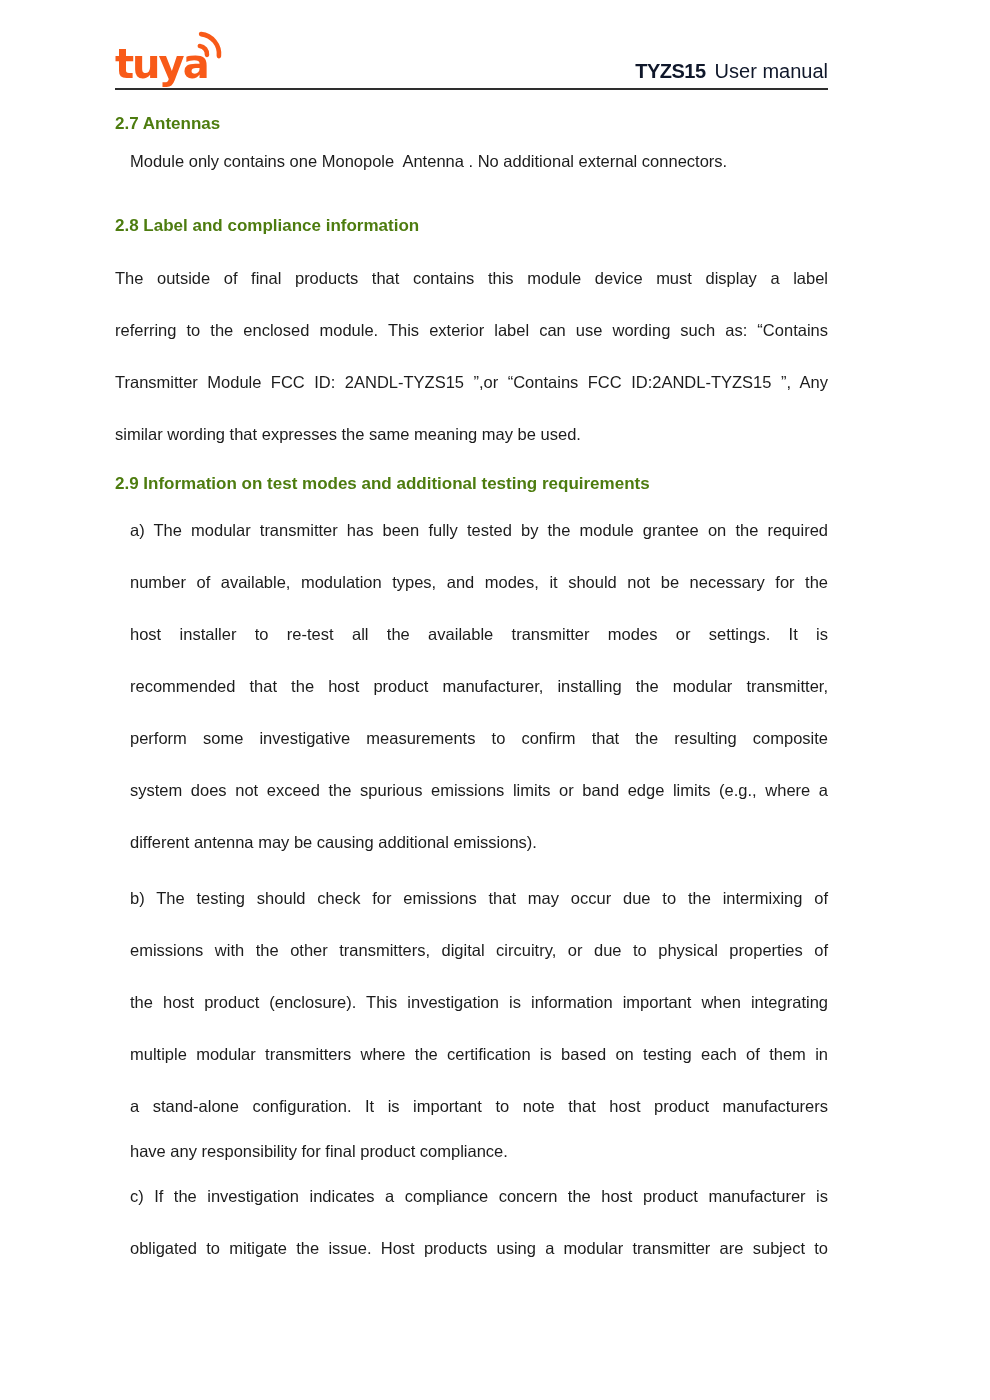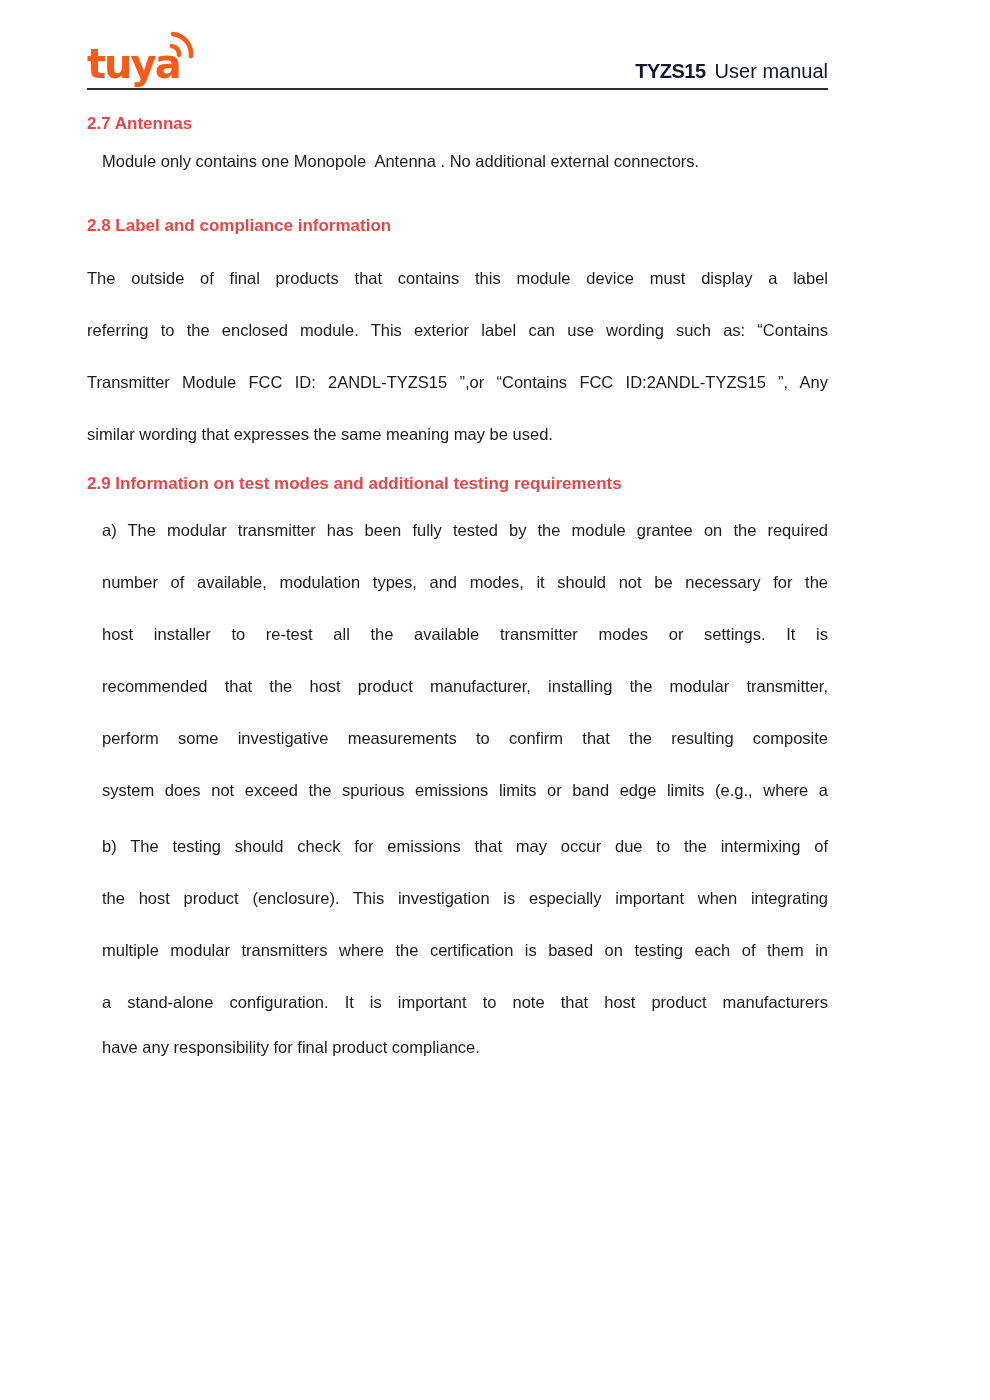--- a/index.html
+++ b/index.html
@@ -2,38 +2,38 @@
 <html><head>
 <meta charset="utf-8">
 <style>
   * { margin:0; padding:0; box-sizing:border-box; }
   html,body { background:#ffffff; }
   body { font-family:"Liberation Sans", sans-serif; color:#1c1c1c; }
   .page {
     position:relative; width:990px; height:1400px;
     background:#ffffff; overflow:hidden;
   }
-  .inner { padding-left:87px; padding-right:162px; }
+  .inner { padding-left:115px; padding-right:162px; }
 
   
   .header {
     height:90px; display:flex; justify-content:space-between; align-items:flex-end;
     border-bottom:2px solid #2e2e2e; padding-bottom:3px;
   }
   .logo { position:relative; display:inline-block; }
   .logo-text {
     font-family:"DejaVu Sans", sans-serif; font-weight:bold;
     font-size:40px; line-height:42px; letter-spacing:-2px; color:#f85a18;
   }
   .logo-signal { position:absolute; top:-13px; right:-16px; transform:rotate(6deg); }
   .doc-title { font-size:20px; line-height:28px; color:#0f172a; white-space:nowrap; }
   .doc-title .model { font-weight:bold; letter-spacing:-0.5px; margin-right:9px; }
 
   
-  .sec-h { font-size:17px; line-height:24px; font-weight:bold; color:#ef4444; }
+  .sec-h { font-size:17px; line-height:24px; font-weight:bold; color:#4d7c0f; }
   .h27 { margin-top:22px; }
   .h28 { margin-top:36px; }
   .h29 { margin-top:12px; }
 
   
   .para { font-size:16.5px; }
   .indent { padding-left:15px; }
   .line { line-height:52px; text-align:justify; text-align-last:left; }
   .stretch { text-align-last:justify; }
   .p27 { margin-top:8px; }
@@ -78,25 +78,31 @@
 
     <div class="sec-h h29">2.9 Information on test modes and additional testing requirements</div>
 
     <div class="para pa indent">
       <div class="line stretch">a) The modular transmitter has been fully tested by the module grantee on the required</div>
       <div class="line stretch">number of available, modulation types, and modes, it should not be necessary for the</div>
       <div class="line stretch">host installer to re-test all the available transmitter modes or settings. It is</div>
       <div class="line stretch">recommended that the host product manufacturer, installing the modular transmitter,</div>
       <div class="line stretch">perform some investigative measurements to confirm that the resulting composite</div>
       <div class="line stretch">system does not exceed the spurious emissions limits or band edge limits (e.g., where a</div>
+      <div class="line">different antenna may be causing additional emissions).</div>
     </div>
 
     <div class="para pb indent">
       <div class="line stretch">b) The testing should check for emissions that may occur due to the intermixing of</div>
-      <div class="line stretch">the host product (enclosure). This investigation is especially important when integrating</div>
+      <div class="line stretch">emissions with the other transmitters, digital circuitry, or due to physical properties of</div>
+      <div class="line stretch">the host product (enclosure). This investigation is information important when integrating</div>
       <div class="line stretch">multiple modular transmitters where the certification is based on testing each of them in</div>
       <div class="line stretch">a stand-alone configuration. It is important to note that host product manufacturers</div>
       <div class="line tight">have any responsibility for final product compliance.</div>
     </div>
 
+    <div class="para pc indent">
+      <div class="line stretch">c) If the investigation indicates a compliance concern the host product manufacturer is</div>
+      <div class="line stretch">obligated to mitigate the issue. Host products using a modular transmitter are subject to</div>
+    </div>
 
   </div>
 </div>
 
 </body></html>

